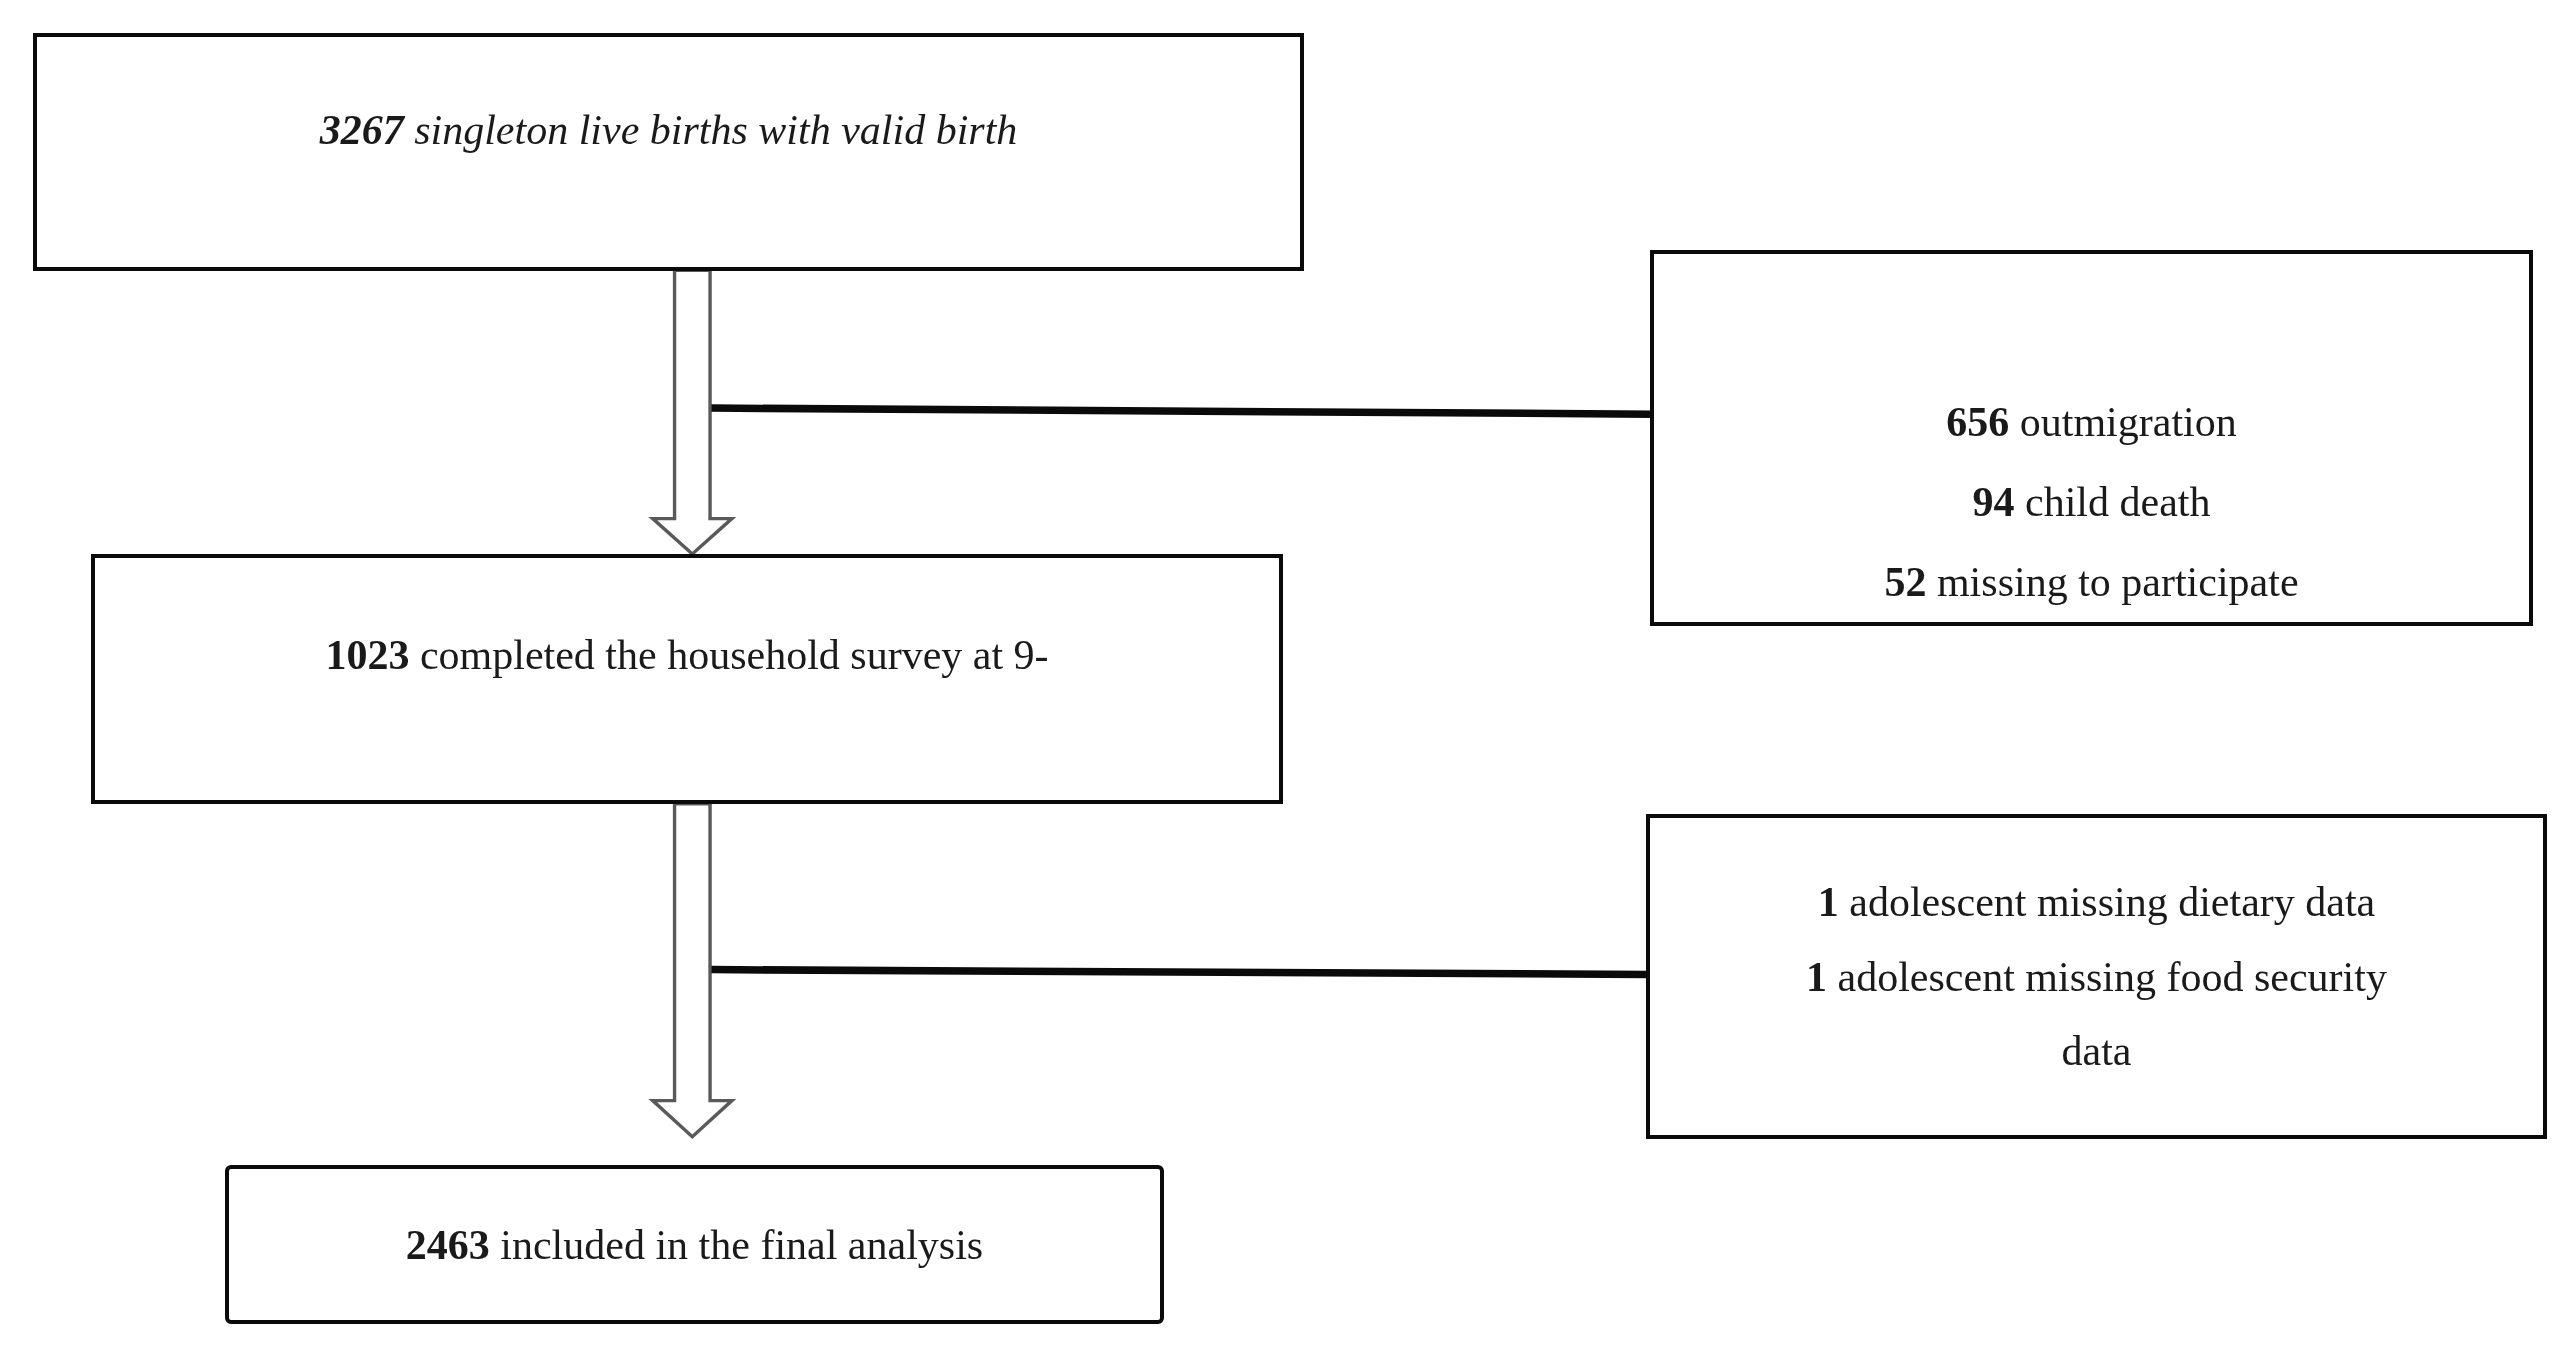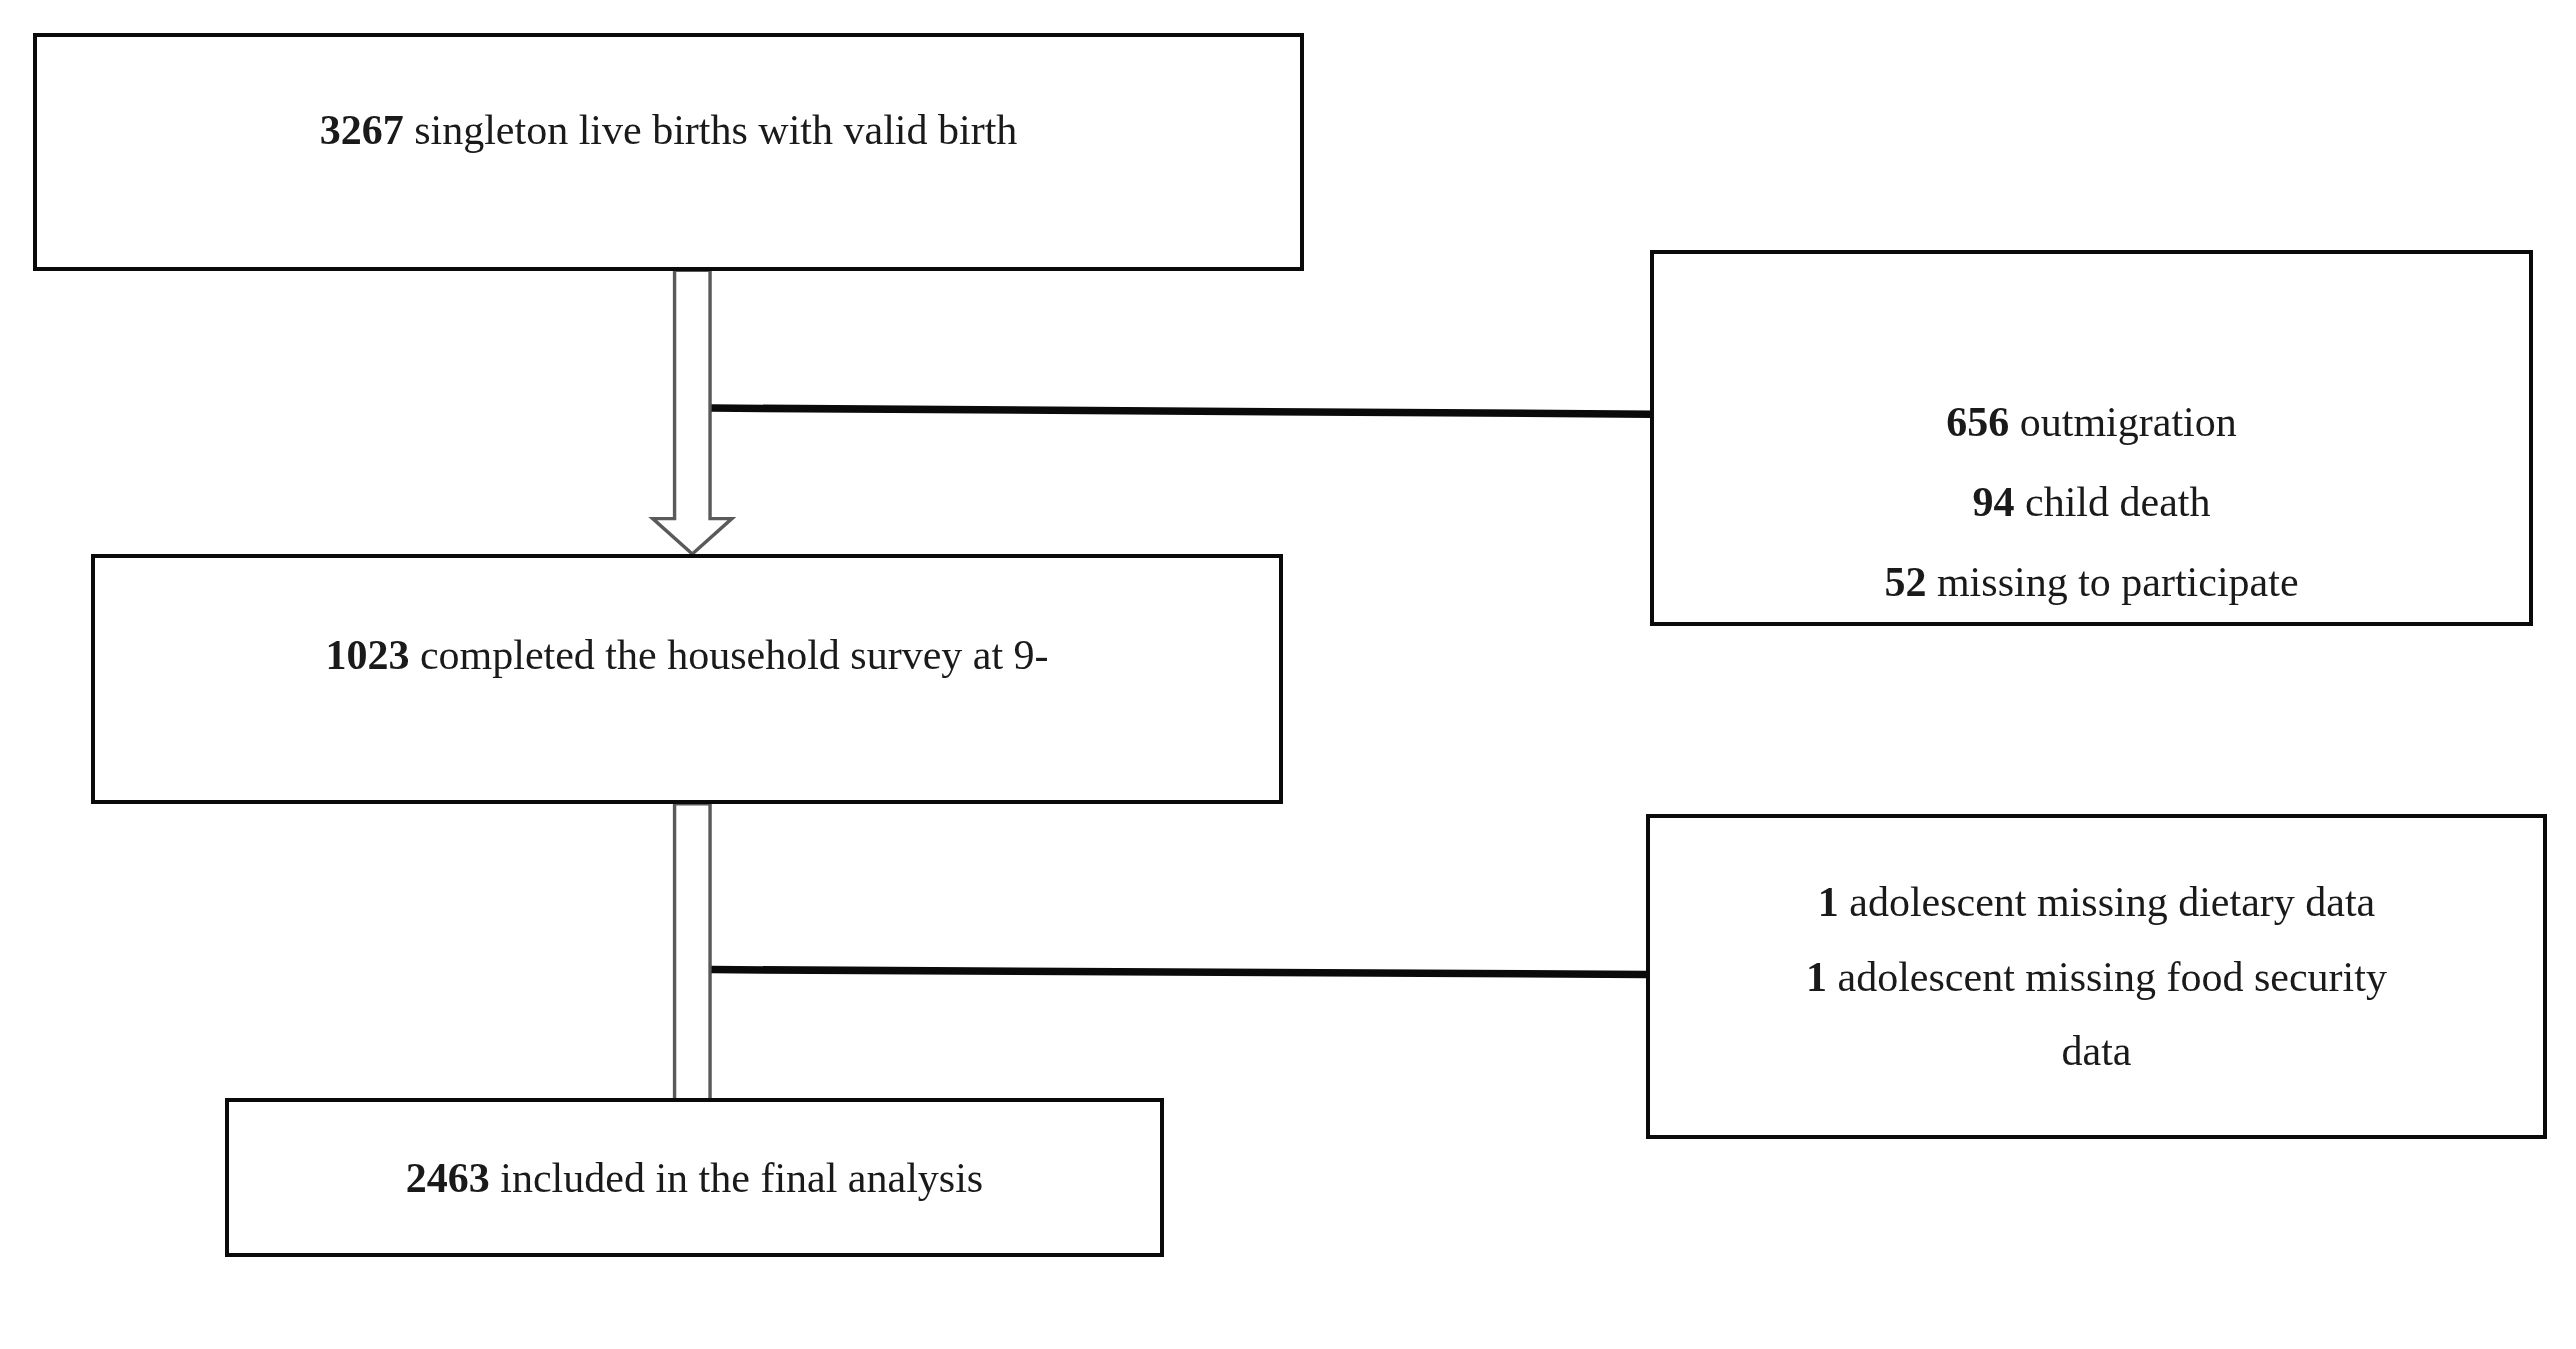--- a/index.html
+++ b/index.html
@@ -37,26 +37,26 @@
     line-height: 1.00;
     white-space: nowrap;
   }
   .num {
     font-weight: bold;
   }
 
   
   #box-enrolled   { left: 33px;   top: 33px;   width: 1271px; height: 238px; }
   #box-followup   { left: 91px;  top: 554px;  width: 1192px; height: 250px; }
-  #box-final      { left: 225px;  top: 1098px; width: 939px; height: 159px; }
+  #box-final      { left: 225px;  top: 1165px; width: 939px; height: 159px; border-radius: 6px; }
   #box-excl-1     { left: 1650px; top: 250px;  width: 883px; height: 376px; justify-content: flex-end; }
   #box-excl-2     { left: 1646px; top: 814px; width: 901px; height: 325px; align-items: flex-end; }
 
   
-  #box-enrolled .box-line:first-child { margin-bottom: 44px; }
+  #box-enrolled .box-line:first-child { margin-bottom: 44px; font-style: italic; }
   #box-followup .box-line:first-child { margin-bottom: 48px; }
 
   
   #box-excl-1 .box-line { margin: 19px 0; }
   #box-excl-2 .box-line { margin: 16.4px 0; }
 
   
   #connectors {
     position: absolute;
     left: 0;

